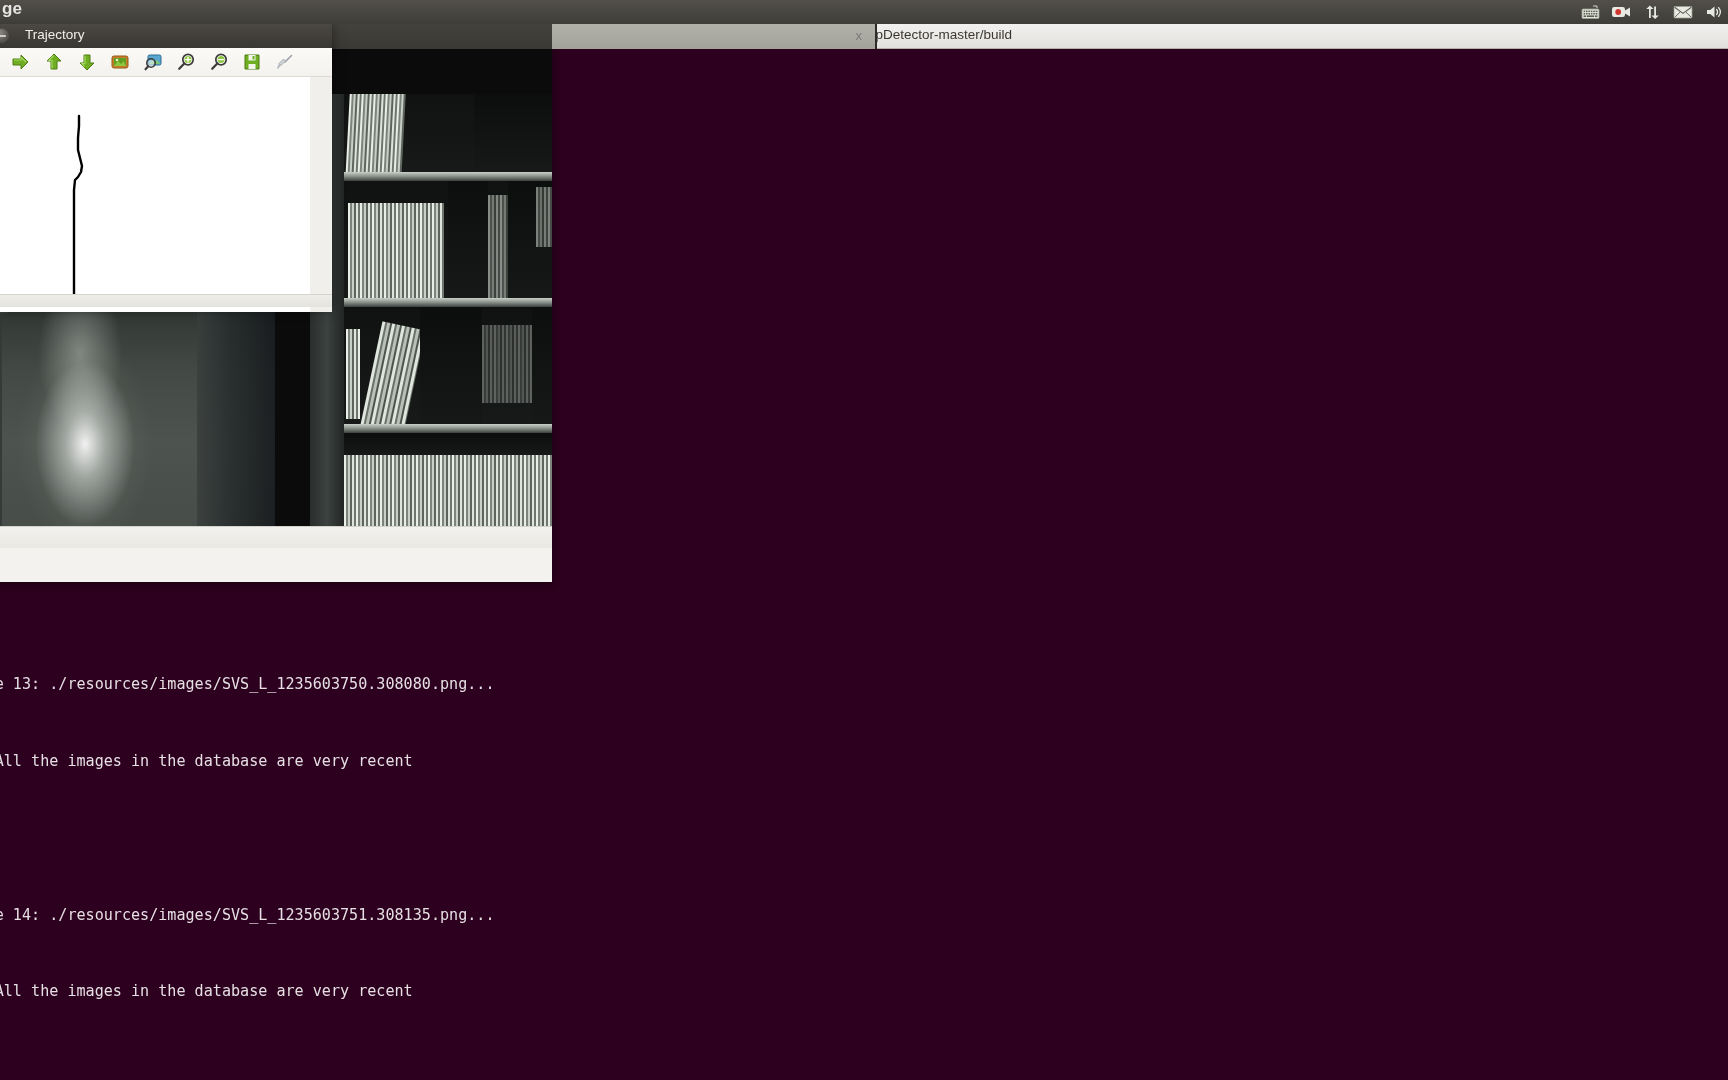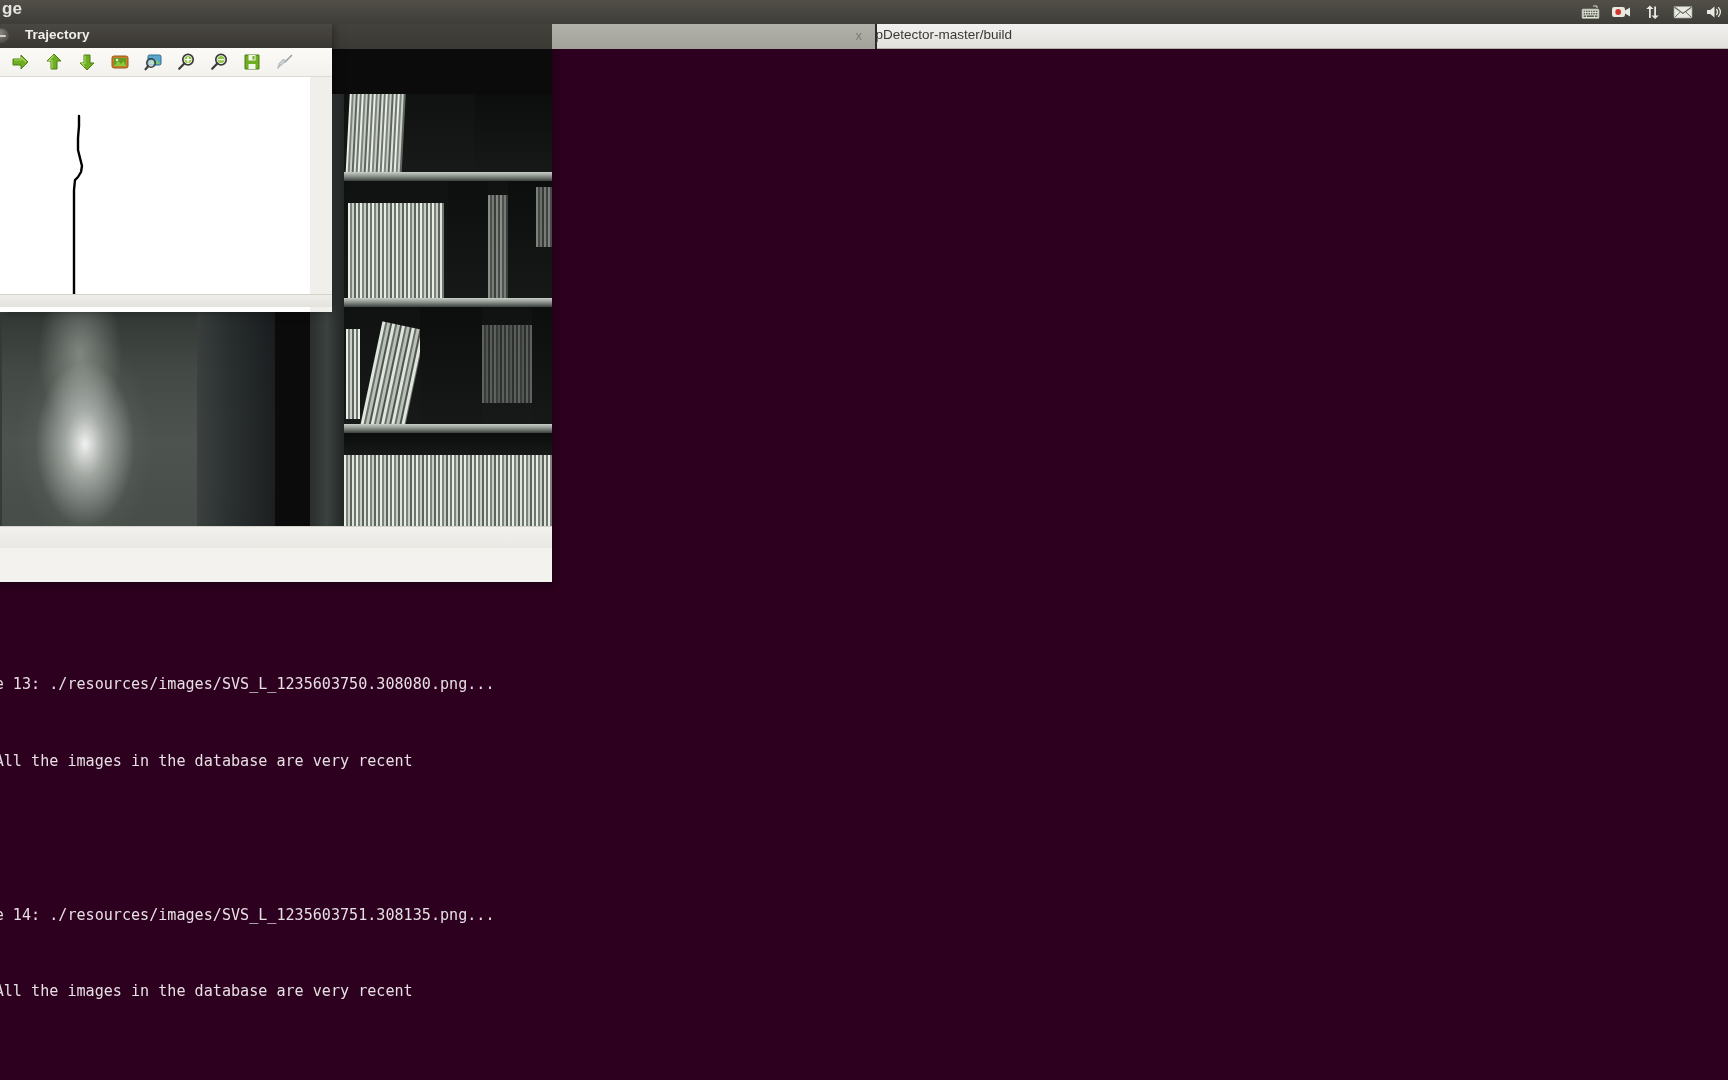--- a/index.html
+++ b/index.html
@@ -253,21 +253,21 @@
     left: 3px; top: 6px;
     width: 8px; height: 2px;
     background: #cfcdc6;
     border-radius: 1px;
   }
   .traj-title-text {
     position: absolute;
     left: 25px; top: 0;
     line-height: 26px;
     font-size: 13.5px;
-    font-weight: bold;
+    font-weight: normal;
     color: #f0eee9;
   }
   .traj-toolbar {
     position: absolute;
     left: 0; top: 26px;
     width: 332px; height: 29px;
     background: linear-gradient(to bottom, #fbfaf7 0%, #f3f2ee 100%);
     border-bottom: 1px solid #dedbd4;
     box-sizing: border-box;
     display: flex;

